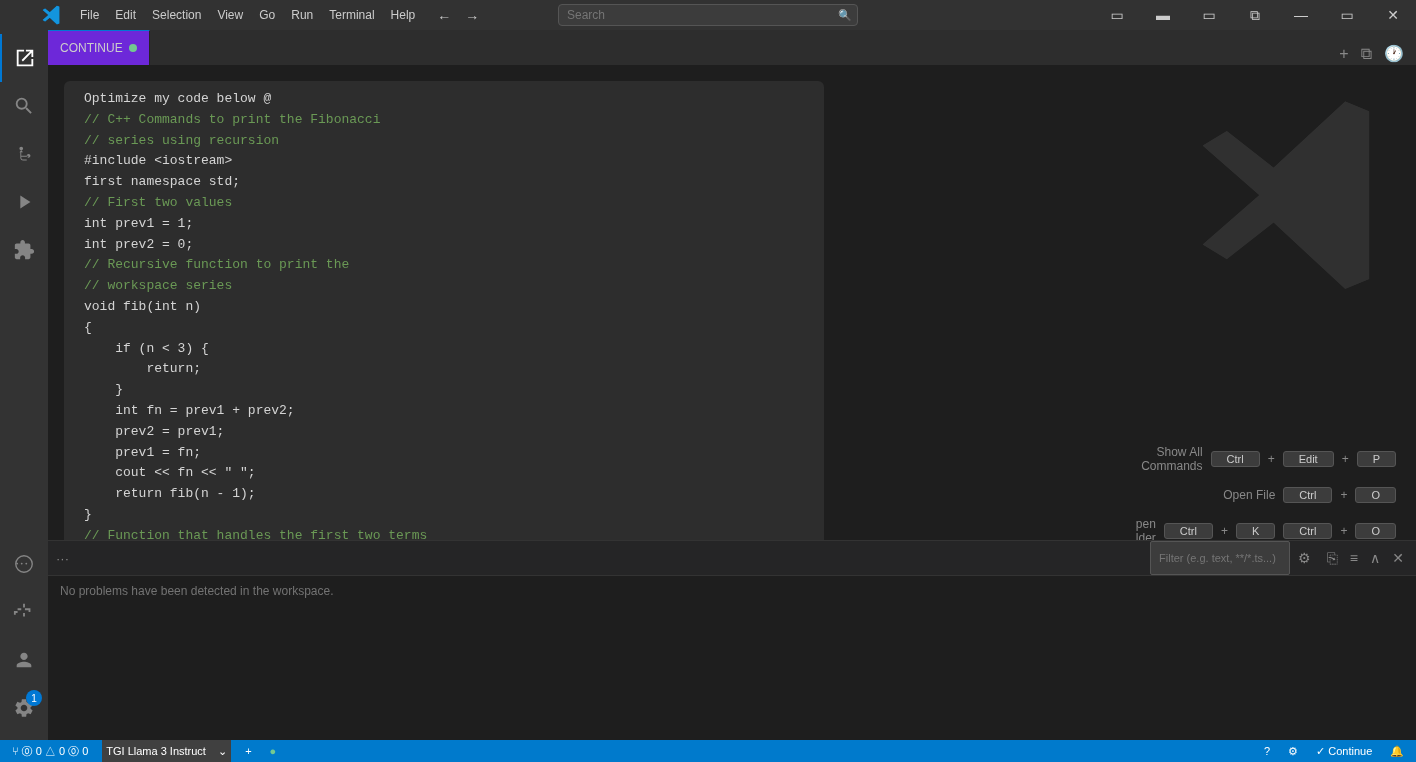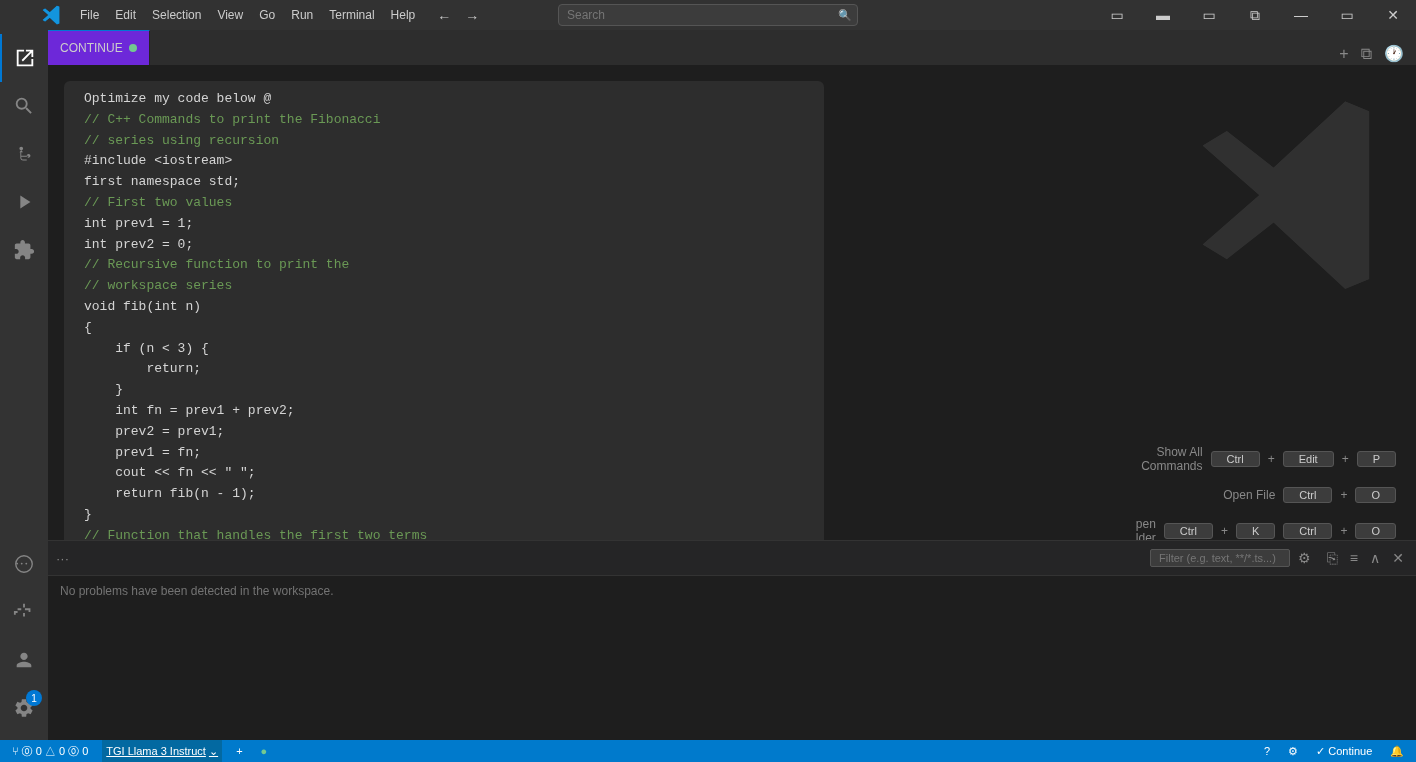--- a/index.html
+++ b/index.html
@@ -324,21 +324,21 @@
       gap: 4px;
     }
     .filter-input {
       background: #3c3c3c;
       border: 1px solid #555;
       color: #ccc;
       padding: 2px 8px;
       font-size: 11px;
       outline: none;
       width: 140px;
-      height: 18px;
+      height: 34px;
       border-radius: 2px;
     }
     .bottom-panel-actions {
       display: flex;
       align-items: center;
       gap: 4px;
     }
     .bp-action-btn {
       background: none;
       border: none;
@@ -590,21 +590,21 @@
 
   </div>
 </div>
 
 <div class="status-bar">
   <div class="status-left">
     <div class="status-item">
       <span>⑂</span>
       <span>⓪ 0 △ 0  ⓪ 0</span>
     </div>
-    <div class="status-item" style="background:#0369a1; display:flex; align-items:center; gap:3px;text-decoration:underline;">
+    <div class="status-item" style="background:#404040; display:flex; align-items:center; gap:12px;">
       <span>TGI Llama 3 Instruct</span>
       <span>⌄</span>
     </div>
     <div class="status-item">
       <span>+</span>
     </div>
     <div class="status-item">
       <span style="color:#73c991;">●</span>
     </div>
   </div>

